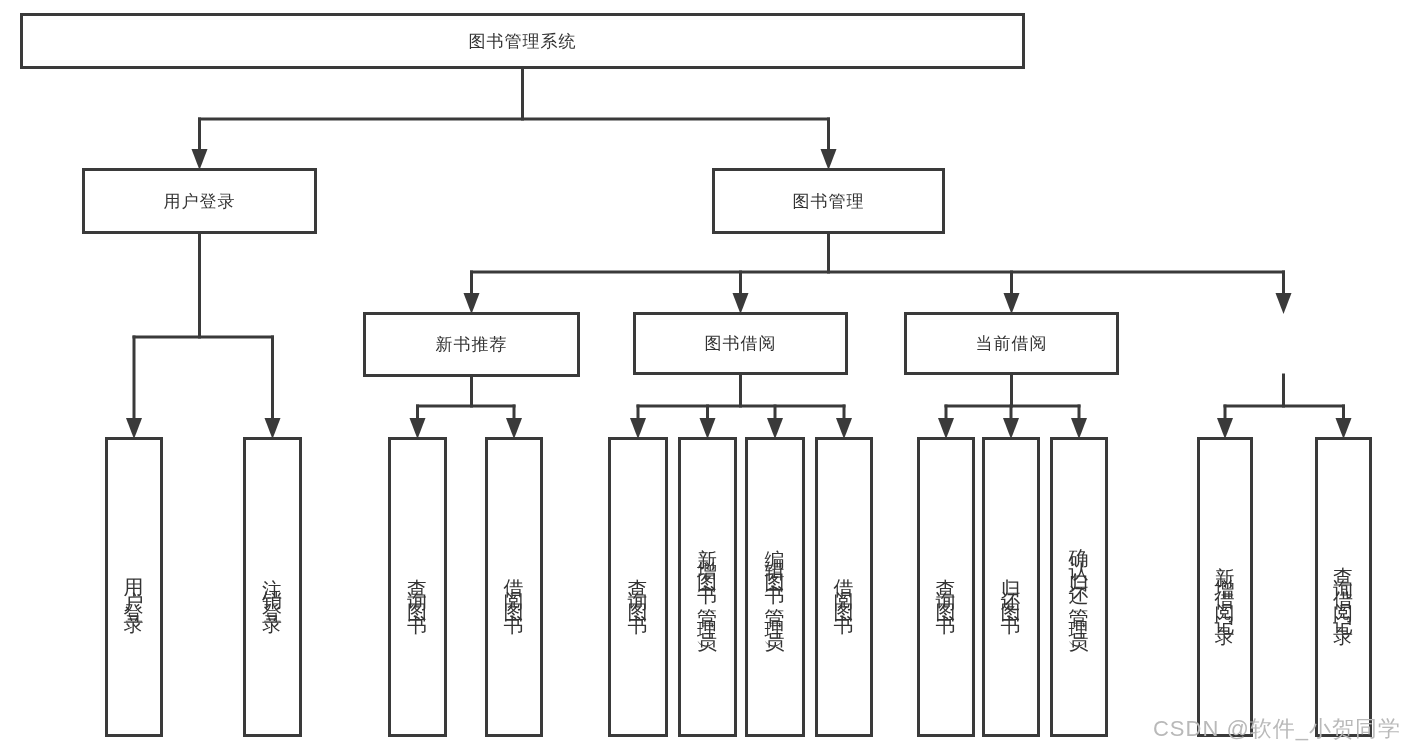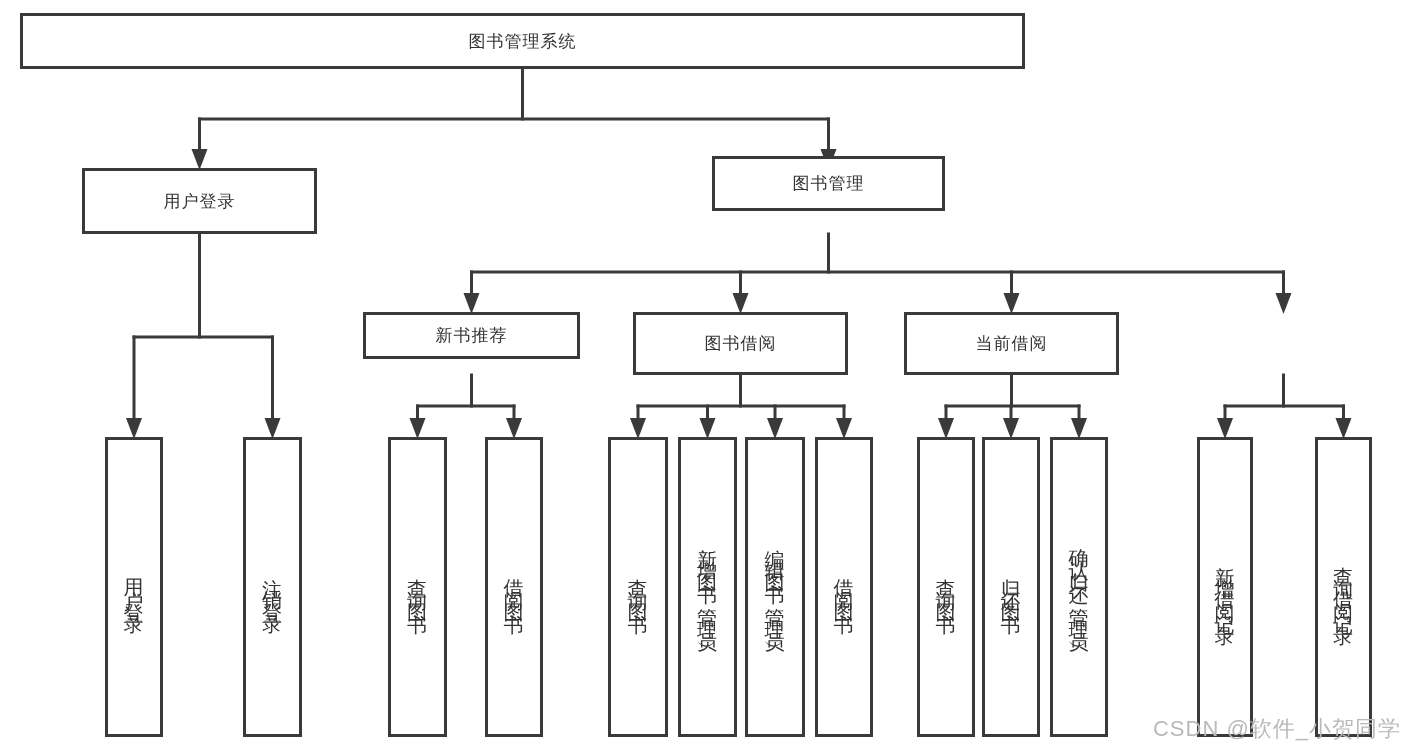--- a/index.html
+++ b/index.html
@@ -109,22 +109,22 @@
       <line x1="1283.5" y1="375" x2="1283.5" y2="406" stroke="#3a3a3a" stroke-width="3" stroke-linecap="square"></line>
       <line x1="1225" y1="406" x2="1343.5" y2="406" stroke="#3a3a3a" stroke-width="3" stroke-linecap="square"></line>
       <line x1="1225" y1="406" x2="1225" y2="425" stroke="#3a3a3a" stroke-width="3" stroke-linecap="square"></line>
       <polygon points="1217,418 1233,418 1225,439" fill="#3a3a3a"></polygon>
       <line x1="1343.5" y1="406" x2="1343.5" y2="425" stroke="#3a3a3a" stroke-width="3" stroke-linecap="square"></line>
       <polygon points="1335.5,418 1351.5,418 1343.5,439" fill="#3a3a3a"></polygon>
     </svg>
 
   <div class="node h" style="left: 20px; top: 13px; width: 1005px; height: 56px; border-color: rgb(58, 58, 58); color: rgb(51, 51, 51);">图书管理系统</div>
     <div class="node h" style="left: 82px; top: 168px; width: 235px; height: 66px; border-color: rgb(58, 58, 58); color: rgb(51, 51, 51);">用户登录</div>
-    <div class="node h" style="left: 712px; top: 156px; width: 233px; height: 55px; border-color: rgb(58, 58, 58); color: rgb(51, 51, 51);">图书管理</div>
-    <div class="node h" style="left: 363px; top: 312px; width: 217px; height: 47px; border-color: rgb(58, 58, 58); color: rgb(51, 51, 51);">新书推荐</div>
+    <div class="node h" style="left: 712px; top: 168px; width: 233px; height: 66px; border-color: rgb(58, 58, 58); color: rgb(51, 51, 51);">图书管理</div>
+    <div class="node h" style="left: 363px; top: 312px; width: 217px; height: 65px; border-color: rgb(58, 58, 58); color: rgb(51, 51, 51);">新书推荐</div>
     <div class="node h" style="left: 904px; top: 312px; width: 215px; height: 63px; border-color: rgb(58, 58, 58); color: rgb(51, 51, 51);">当前借阅</div>
     <div class="node h" style="left: 633px; top: 312px; width: 215px; height: 63px; border-color: rgb(58, 58, 58); color: rgb(51, 51, 51);">图书借阅</div>
     <div class="node v" style="left: 105px; top: 437px; width: 58px; height: 300px; border-color: rgb(58, 58, 58); color: rgb(51, 51, 51);">用户登录</div>
     <div class="node v" style="left: 243px; top: 437px; width: 59px; height: 300px; border-color: rgb(58, 58, 58); color: rgb(51, 51, 51);">注销登录</div>
     <div class="node v" style="left: 388px; top: 437px; width: 59px; height: 300px; border-color: rgb(58, 58, 58); color: rgb(51, 51, 51);">查询图书</div>
     <div class="node v" style="left: 485px; top: 437px; width: 58px; height: 300px; border-color: rgb(58, 58, 58); color: rgb(51, 51, 51);">借阅图书</div>
     <div class="node v" style="left: 608px; top: 437px; width: 60px; height: 300px; border-color: rgb(58, 58, 58); color: rgb(51, 51, 51);">查询图书</div>
     <div class="node v" style="left: 678px; top: 437px; width: 59px; height: 300px; border-color: rgb(58, 58, 58); color: rgb(51, 51, 51);">新增图书（管理员）</div>
     <div class="node v" style="left: 745px; top: 437px; width: 60px; height: 300px; border-color: rgb(58, 58, 58); color: rgb(51, 51, 51);">编辑图书（管理员）</div>
     <div class="node v" style="left: 815px; top: 437px; width: 58px; height: 300px; border-color: rgb(58, 58, 58); color: rgb(51, 51, 51);">借阅图书</div>

